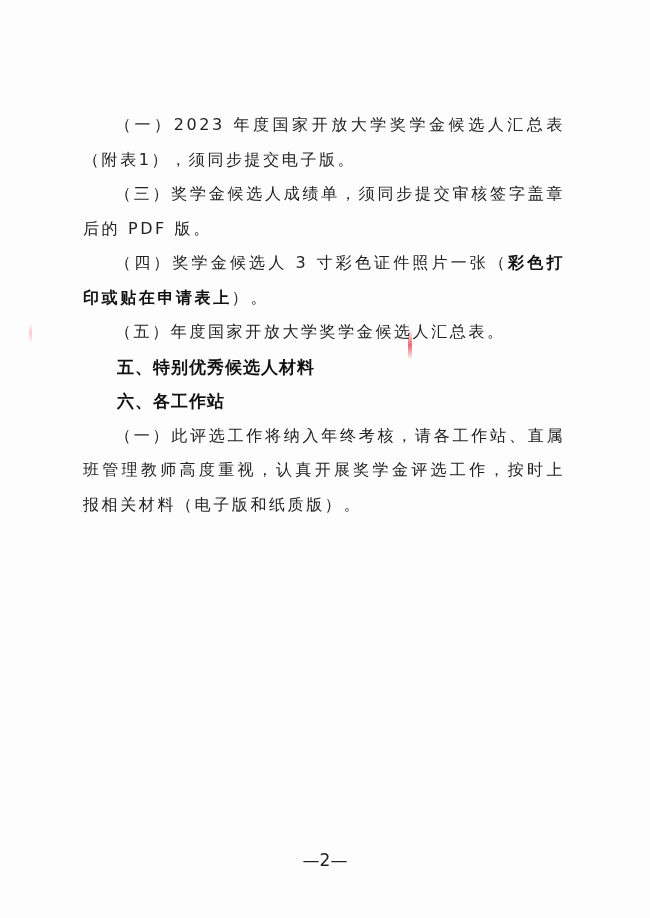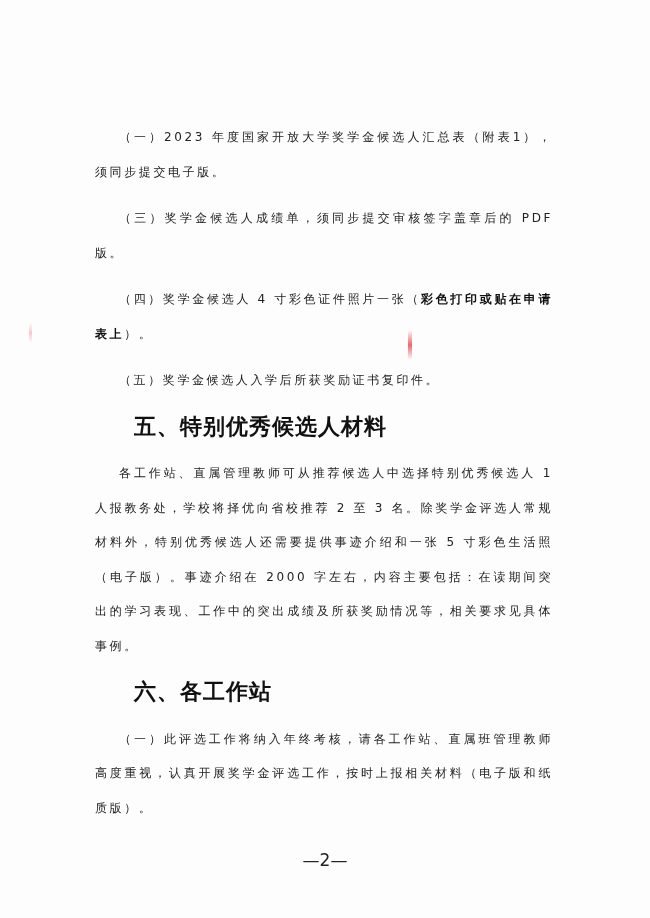--- a/index.html
+++ b/index.html
@@ -21,34 +21,34 @@
       width: 650px; height: 918px;
       background: #fdfdfd;
     }
     .content {
       position: absolute;
       left: 83px;
       top: 108px;
       width: 482px;
     }
     .para {
-      font-size: 12px;
+      font-size: 16px;
       line-height: 34.5px;
       letter-spacing: 2.6px;
       text-align: justify;
       text-justify: inter-character;
-      margin: 12px;
+      margin: 0;
       text-indent: 2em;
       color: #222;
     }
     .heading {
-      font-size: 22px;
+      font-size: 17px;
       line-height: 34.5px;
       letter-spacing: 1px;
-      margin: 7px;
+      margin: 0;
       text-indent: 2em;
       font-weight: bold;
       color: #111;
     }
     .bold {
       font-weight: bold;
       color: #111;
     }
     .page-number {
       position: absolute;
@@ -70,22 +70,21 @@
 <body>
 
 <div class="page">
 
   <div class="stamp-mark" style="left:408px; top:330px; width:4px; height:30px;"></div>
   <div class="stamp-mark" style="left:29px; top:323px; width:3px; height:20px; opacity:0.35;"></div>
 
   <div class="content">
     <p class="para">（一）2023 年度国家开放大学奖学金候选人汇总表（附表1），须同步提交电子版。</p>
     <p class="para">（三）奖学金候选人成绩单，须同步提交审核签字盖章后的 PDF 版。</p>
-    <p class="para"><span>（四）奖学金候选人 4 寸彩色证件照片一张（</span><span class="bold">彩色打印或贴在申请表上</span><span>）。</span></p>
-    <p class="para">（五）奖学金候选人入学后所获奖励证书复印件。</p>
+    <p class="para"><span>（四）奖学金候选人 3 寸彩色证件照片一张（</span><span class="bold">彩色打印或贴在申请表上</span><span>）。</span></p>
+    <p class="para">（五）年度国家开放大学奖学金候选人汇总表。</p>
     <p class="heading">五、特别优秀候选人材料</p>
-    <p class="para">各工作站、直属管理教师可从推荐候选人中选择特别优秀候选人 1 人报教务处，学校将择优向省校推荐 2 至 3 名。除奖学金评选人常规材料外，特别优秀候选人还需要提供事迹介绍和一张 5 寸彩色生活照（电子版）。事迹介绍在 2000 字左右，内容主要包括：在读期间突出的学习表现、工作中的突出成绩及所获奖励情况等，相关要求见具体事例。</p>
     <p class="heading">六、各工作站</p>
     <p class="para">（一）此评选工作将纳入年终考核，请各工作站、直属班管理教师高度重视，认真开展奖学金评选工作，按时上报相关材料（电子版和纸质版）。</p>
   </div>
 
   <div class="page-number">—2—</div>
 </div>
 
 </body></html>

